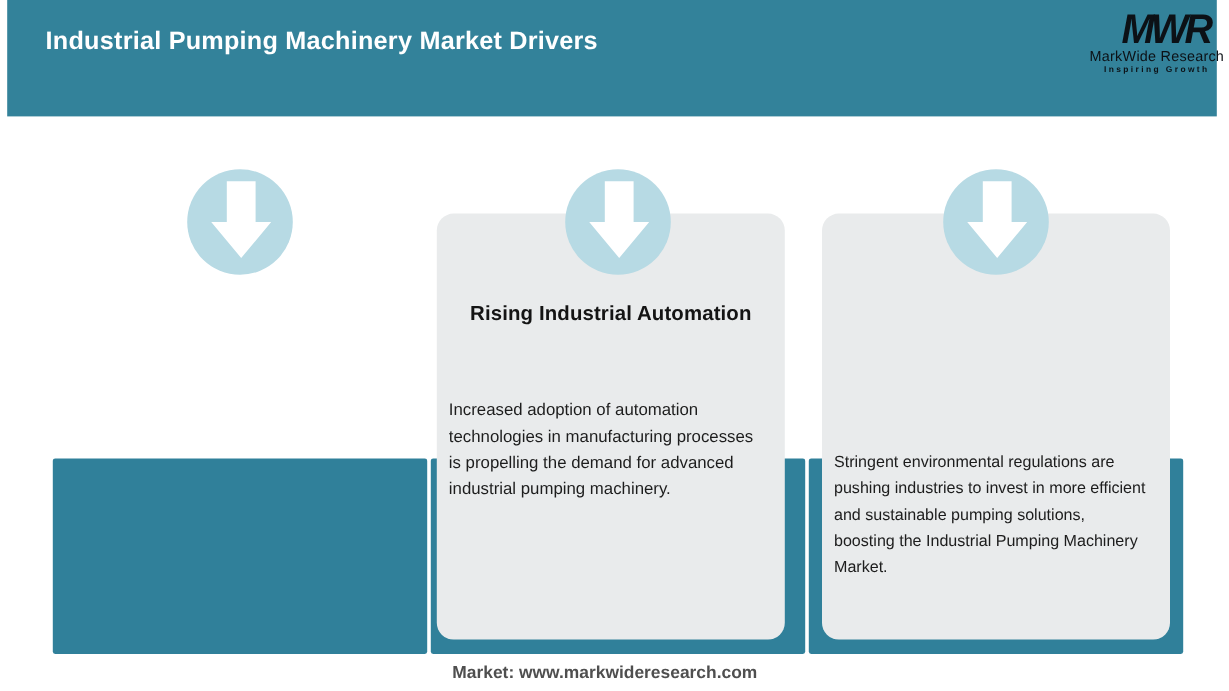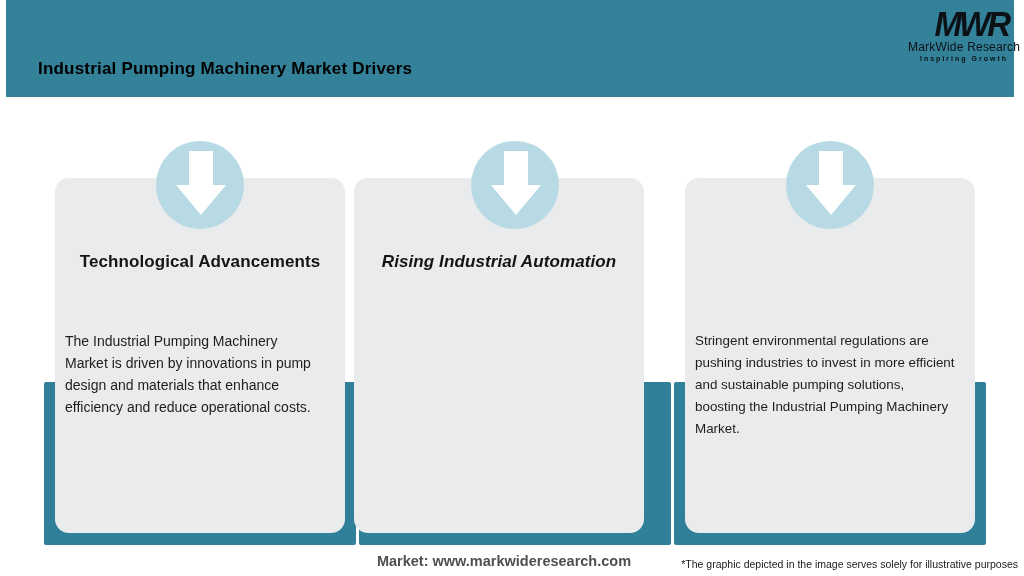--- a/index.html
+++ b/index.html
@@ -3,22 +3,22 @@
 <meta charset="utf-8">
 <style>
   * { margin: 0; padding: 0; box-sizing: border-box; }
   html, body { width: 1024px; height: 576px; overflow: hidden; background: #ffffff;
     font-family: "Liberation Sans", sans-serif; }
   .stage { position: relative; width: 1024px; height: 576px; background: #ffffff; }
 
   
   .header { position: absolute; left: 6px; top: 0; width: 1008px; height: 97px;
     background: #33829A; }
-  .header-title { position: absolute; left: 32px; top: 23px; color: #000000;
-    font-size: 17px; font-weight: bold; letter-spacing: 0.2px; margin-top: 36px; }
+  .header-title { position: absolute; left: 32px; top: 23px; color: #ffffff;
+    font-size: 21px; font-weight: bold; letter-spacing: 0.2px; }
 
   
   .logo { position: absolute; right: 6px; top: 9px; width: 100px; text-align: right; }
   .logo-acronym { display: block; font-size: 33px; font-weight: bold; font-style: italic;
     letter-spacing: -3px; line-height: 30px; color: #0C1116; transform: scaleY(1.05); }
   .logo-name { display: block; font-size: 12px; font-weight: normal; color: #0C1116;
     letter-spacing: 0.2px; margin-top: 1px; white-space: nowrap; }
   .logo-tagline { display: block; font-size: 7px; font-weight: bold; color: #0C1116;
     letter-spacing: 2px; margin-top: 1px; white-space: nowrap; }
 
@@ -26,28 +26,28 @@
   .backdrop { position: absolute; top: 382px; height: 163px; width: 312px;
     background: #30809A; border-radius: 2px; z-index: 1; }
   .backdrop-1 { left: 44px; }
   .backdrop-2 { left: 359px; }
   .backdrop-3 { left: 674px; }
 
   
   .card { position: absolute; top: 178px; width: 290px; height: 355px;
     background: #E9EBEC; border-radius: 14px; z-index: 2; }
   .card-1 { left: 55px; }
-  .card-2 { left: 354px; font-style: italic; }
+  .card-2 { left: 364px; }
   .card-3 { left: 685px; }
   .card-title { position: absolute; top: 74px; left: 0; width: 100%; text-align: center;
     font-size: 17px; font-weight: bold; color: #141414; letter-spacing: 0.1px; }
   .card-body { position: absolute; top: 152px; left: 10px; right: 10px;
     font-size: 14px; line-height: 22px; color: #1D1D1D; white-space: pre-line;
     text-align: left; }
-  .card-3 .card-body { font-size: 13.4px; line-height: 22px; }
+  .card-3 .card-body { font-size: 13.4px; line-height: 22px; margin-top: 44px; }
 
   
   .circle { position: absolute; top: 141px; width: 88px; height: 88px;
     background: #B7DAE4; border-radius: 50%; z-index: 3;
     display: flex; align-items: center; justify-content: center; }
   .circle-1 { left: 156px; }
   .circle-2 { left: 471px; }
   .circle-3 { left: 786px; }
   .circle svg { display: block; }
 
@@ -68,35 +68,32 @@
       <span class="logo-acronym">MWR</span>
       <span class="logo-name">MarkWide Research</span>
       <span class="logo-tagline">Inspiring Growth</span>
     </div>
   </div>
 
   <div class="backdrop backdrop-1"></div>
   <div class="backdrop backdrop-2"></div>
   <div class="backdrop backdrop-3"></div>
 
-  <div class="card card-1">
-    <div class="card-title">Technological Advancements</div>
-    <div class="card-body">The Industrial Pumping Machinery
-Market is driven by innovations in pump
-design and materials that enhance
-efficiency and reduce operational costs.</div>
-  </div>
   <div class="circle circle-1">
     <svg width="88" height="88" viewBox="0 0 88 88" aria-hidden="true">
       <path d="M33 10 H57 V44 H70 L45 74 L20 44 H33 Z" fill="#ffffff"></path>
     </svg>
   </div>
 
   <div class="card card-2">
     <div class="card-title">Rising Industrial Automation</div>
+    <div class="card-body">Increased adoption of automation
+technologies in manufacturing processes
+is propelling the demand for advanced
+industrial pumping machinery.</div>
   </div>
   <div class="circle circle-2">
     <svg width="88" height="88" viewBox="0 0 88 88" aria-hidden="true">
       <path d="M33 10 H57 V44 H70 L45 74 L20 44 H33 Z" fill="#ffffff"></path>
     </svg>
   </div>
 
   <div class="card card-3">
     <div class="card-body">Stringent environmental regulations are
 pushing industries to invest in more efficient
@@ -104,15 +101,14 @@
 boosting the Industrial Pumping Machinery
 Market.</div>
   </div>
   <div class="circle circle-3">
     <svg width="88" height="88" viewBox="0 0 88 88" aria-hidden="true">
       <path d="M33 10 H57 V44 H70 L45 74 L20 44 H33 Z" fill="#ffffff"></path>
     </svg>
   </div>
 
   <div class="footer-source">Market: www.markwideresearch.com</div>
-  <div class="footer-disclaimer">*The graphic depicted in the image serves solely for illustrative purposes</div>
 
 </div>
 
 </body></html>

